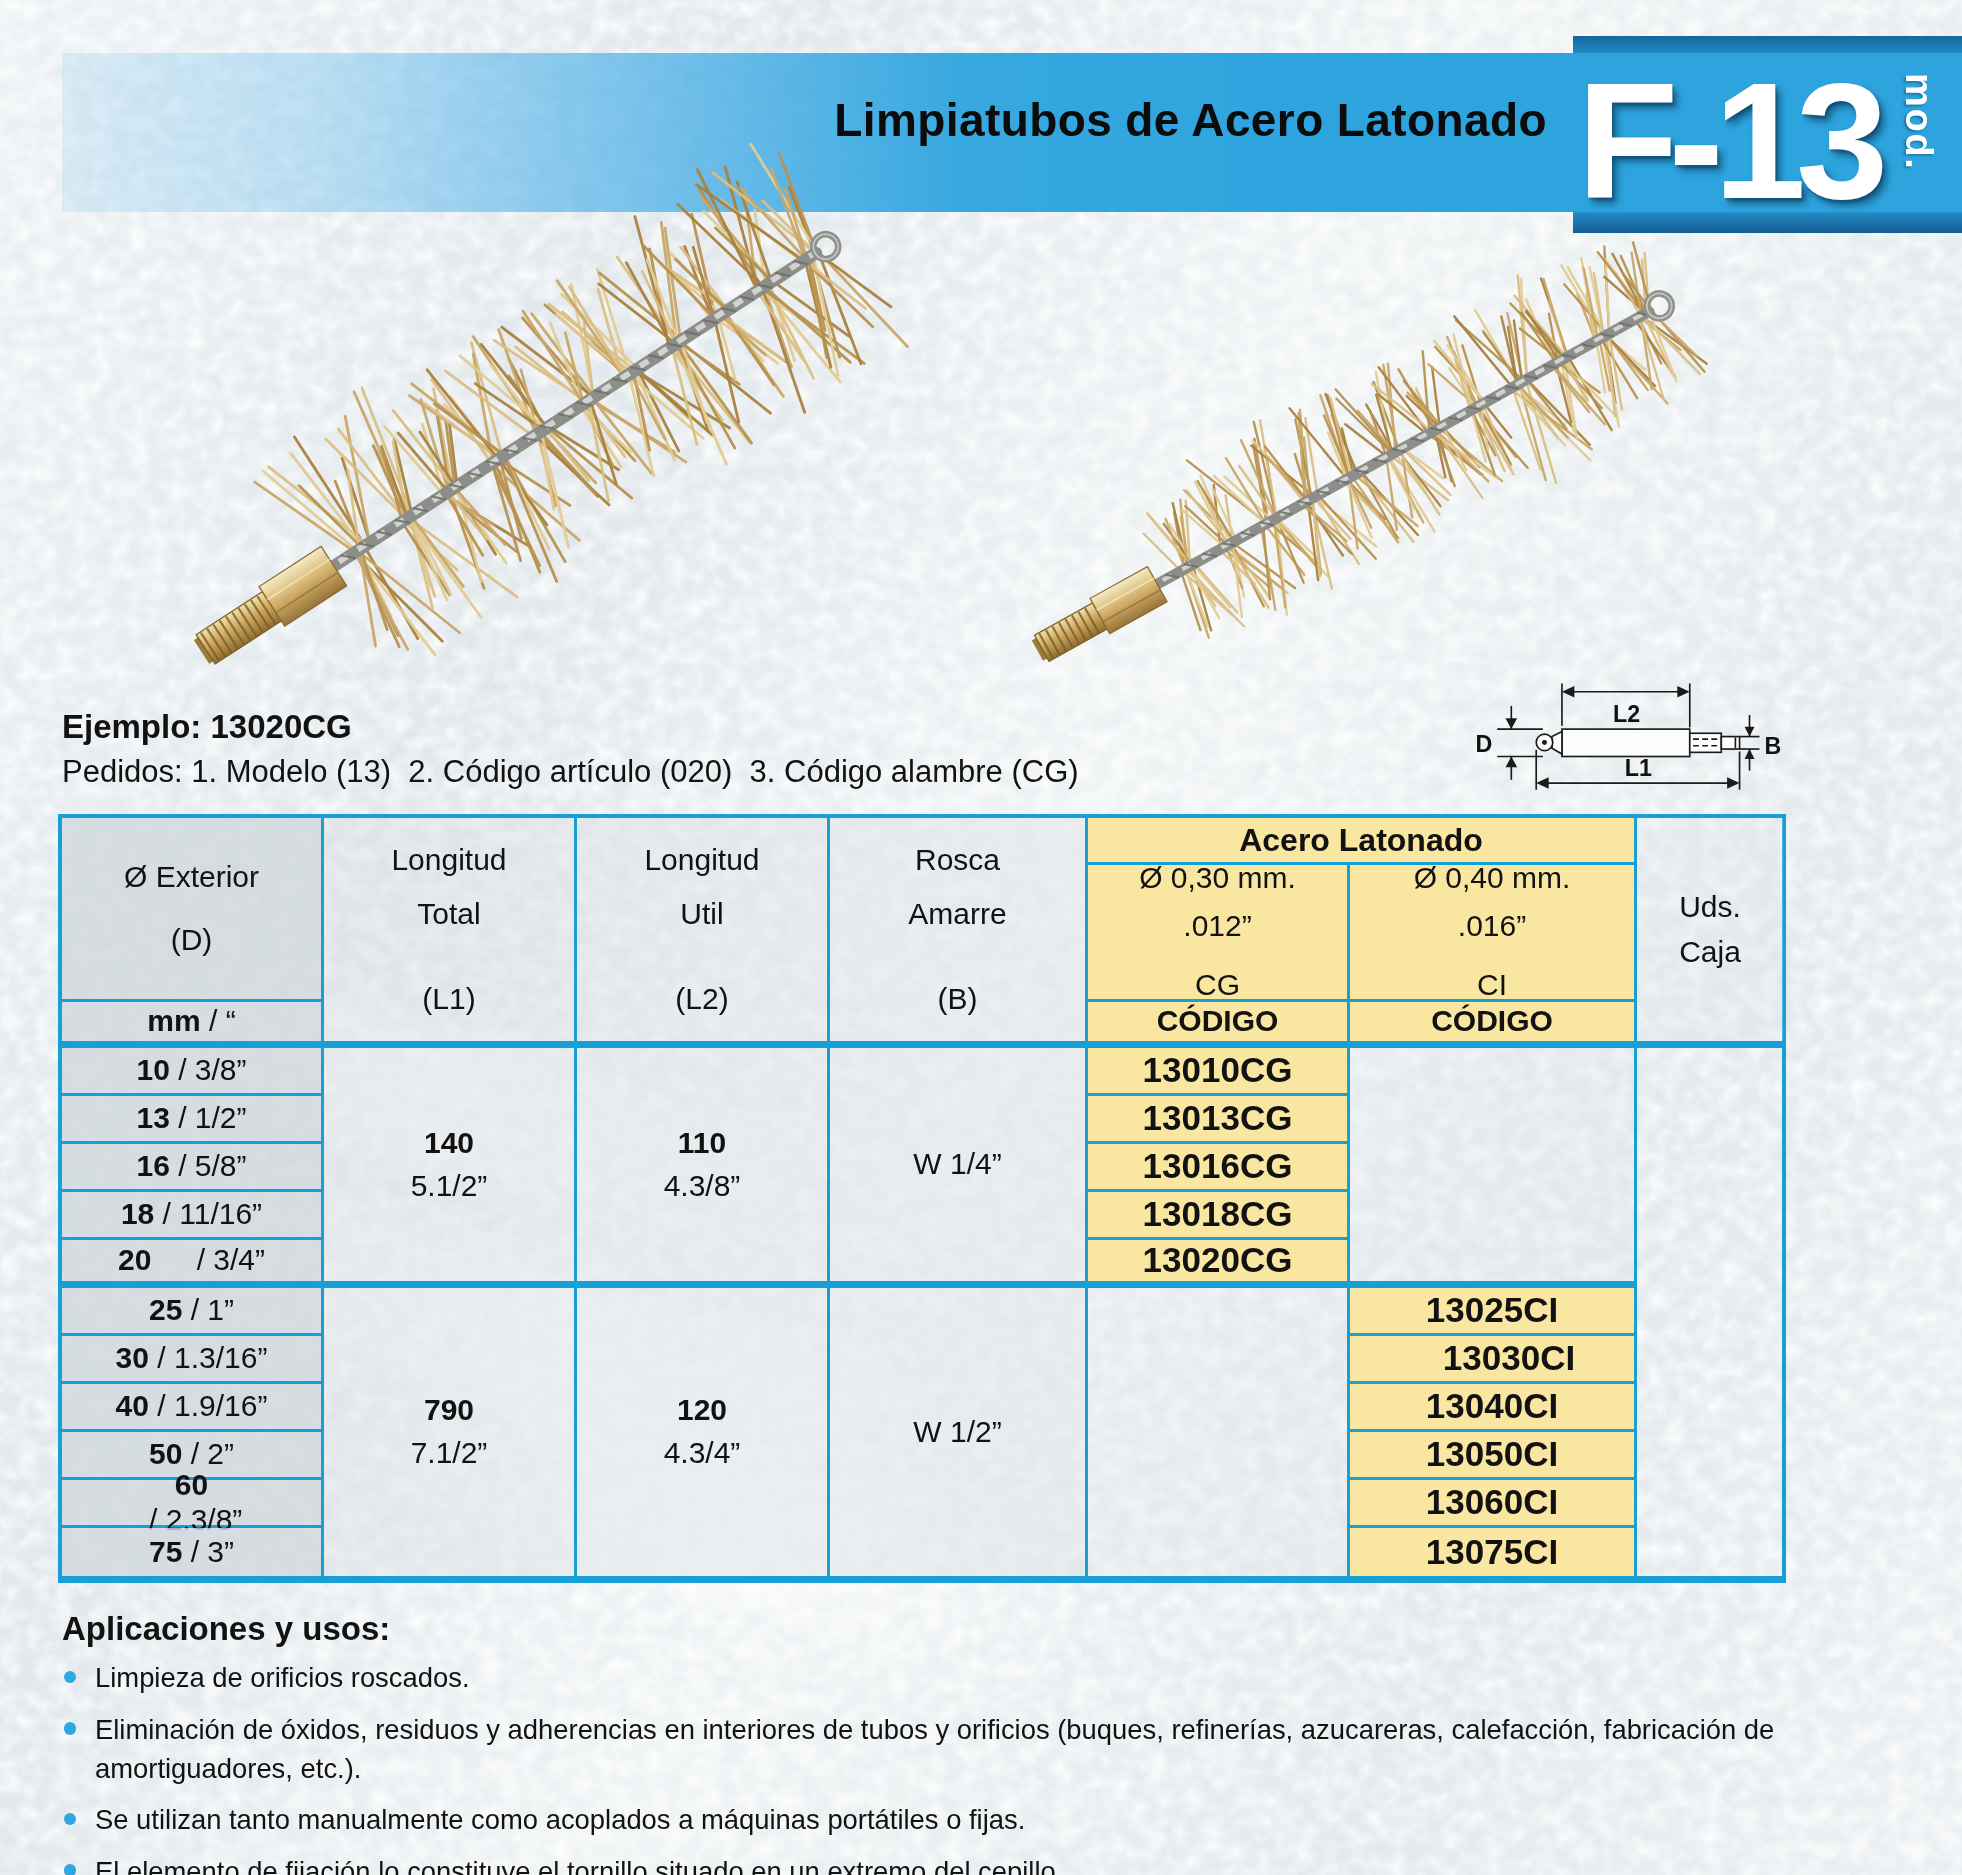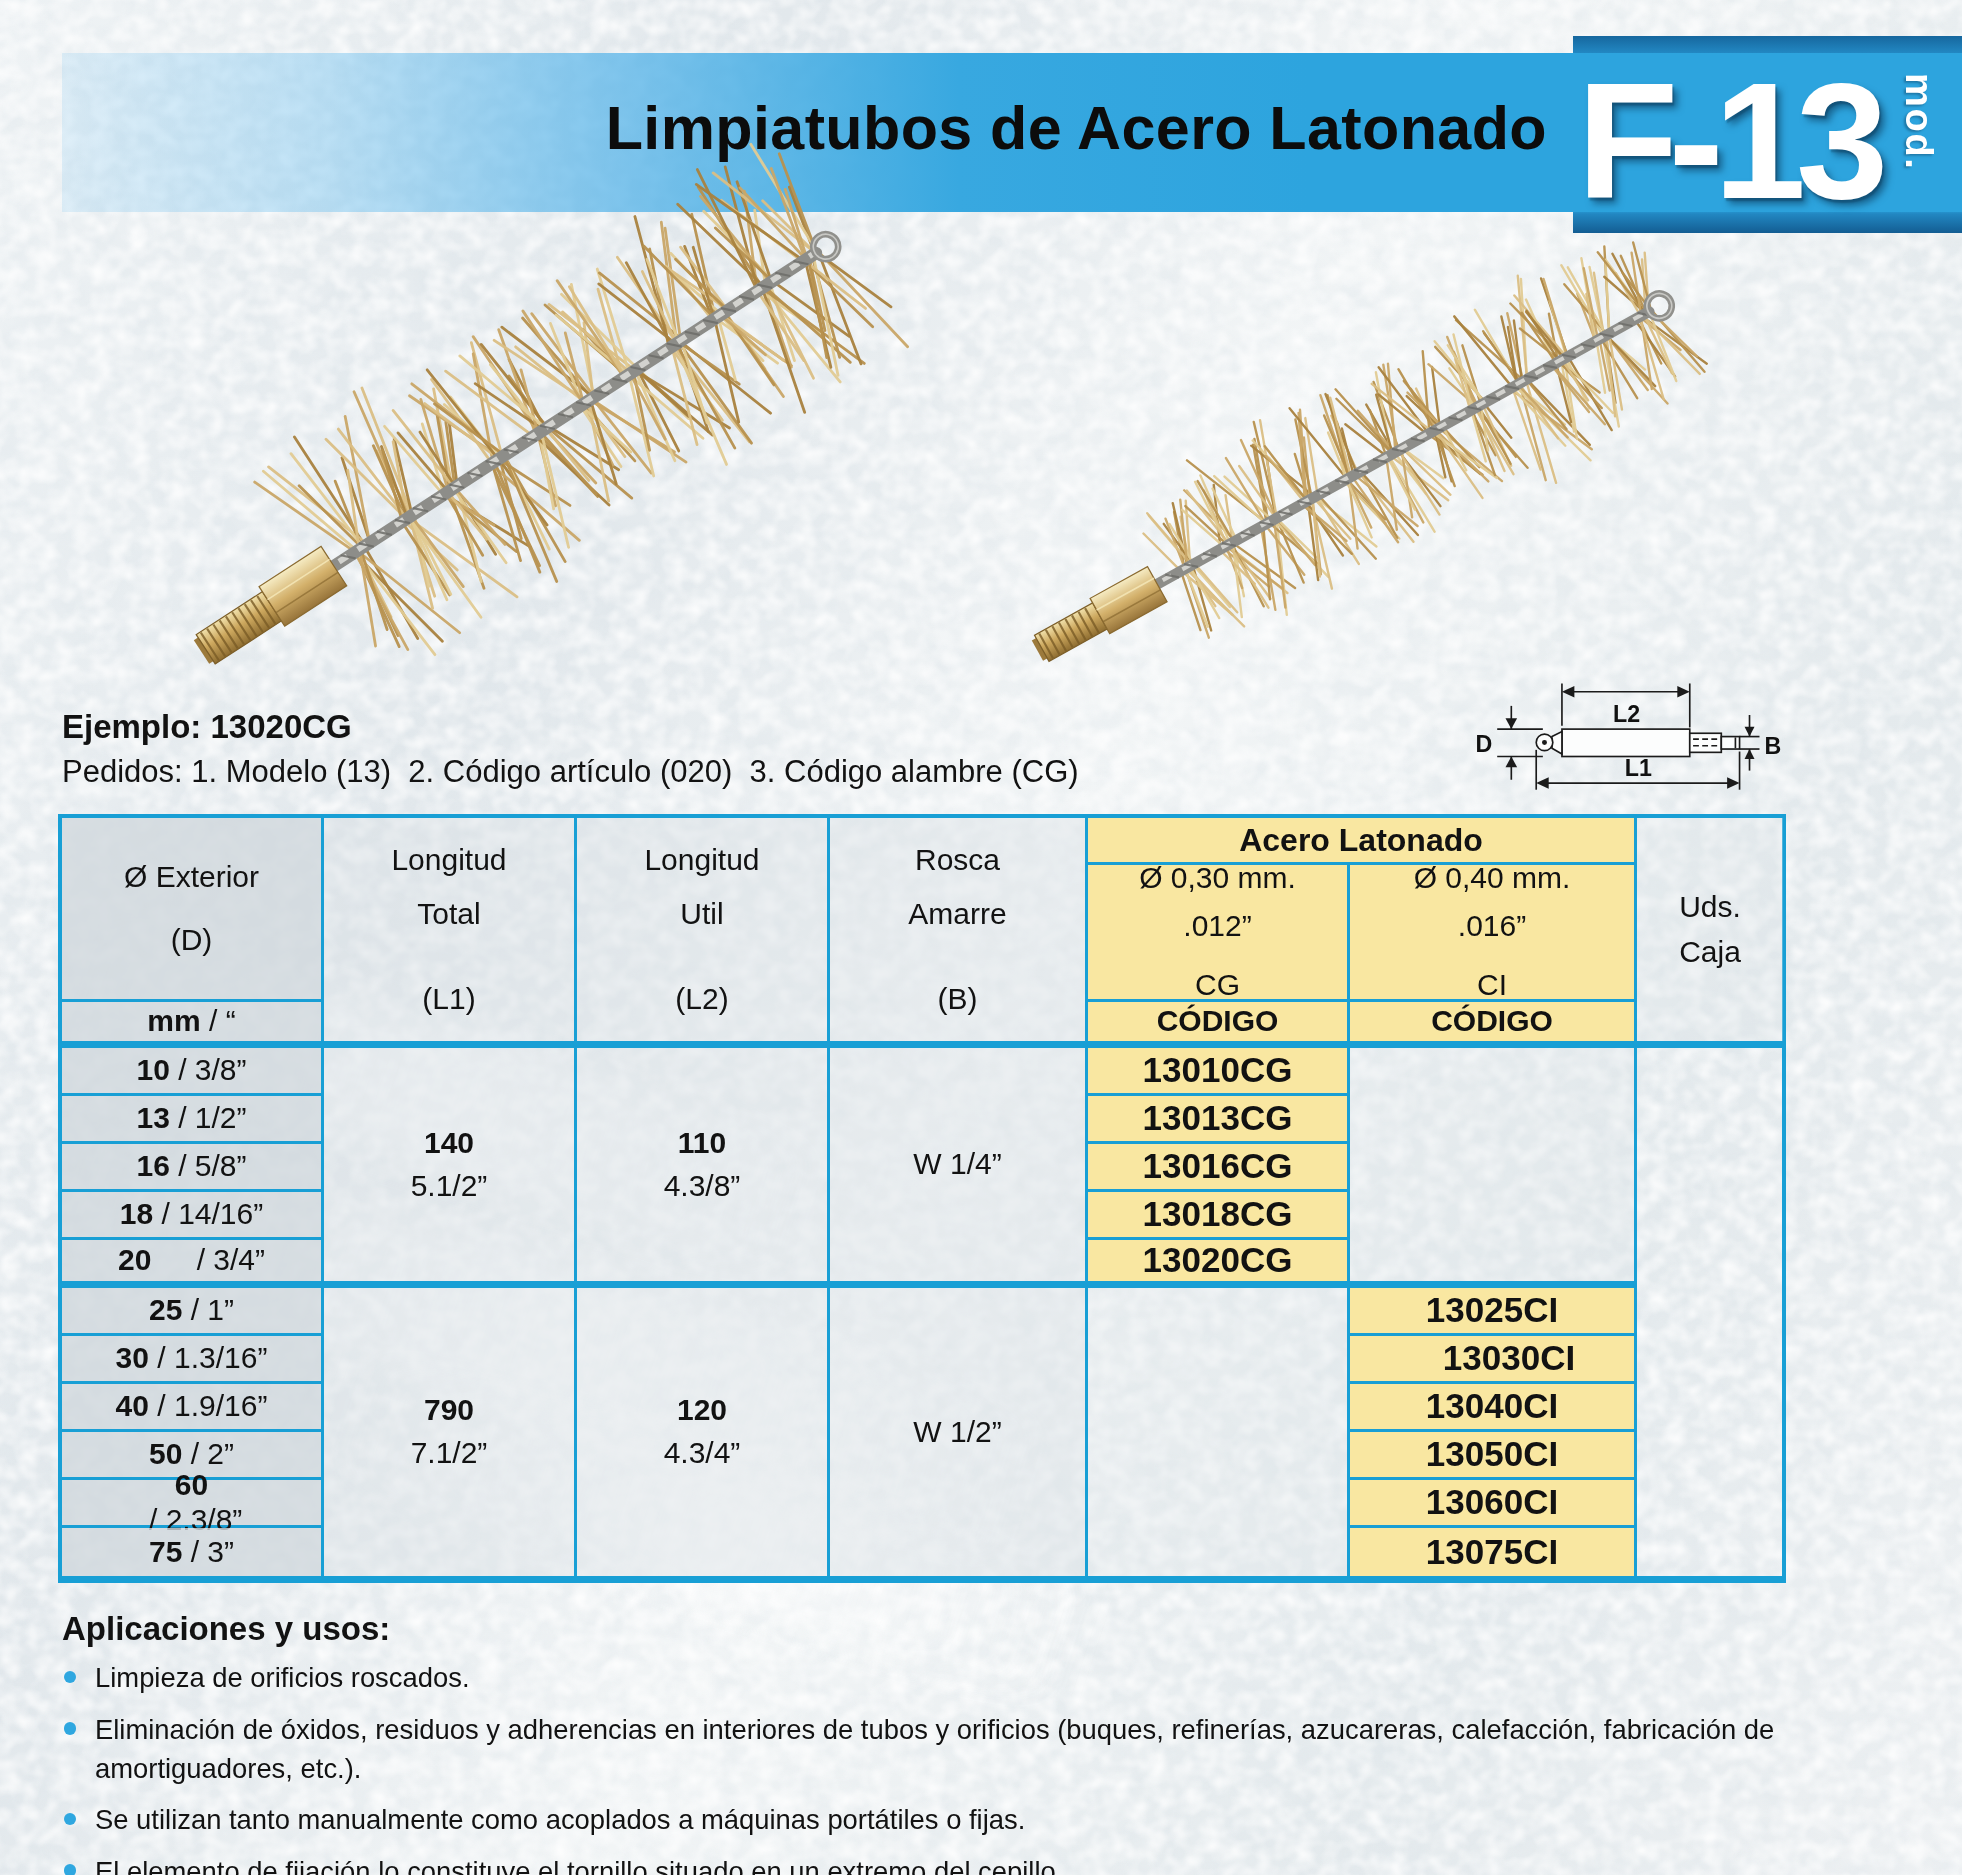--- a/index.html
+++ b/index.html
@@ -13,21 +13,21 @@
 
   
   .streak{position:absolute;transform:rotate(18deg);filter:blur(16.6px);opacity:.55;
     background:linear-gradient(90deg,rgba(255,255,255,0) 0%,rgba(255,255,255,.9) 50%,rgba(255,255,255,0) 100%);}
 
   
   .model-band{left:1573px;top:36px;width:390px;height:197px;
     background:linear-gradient(180deg,#16679e 0px,#2287c2 16.6px,#2ba4dd 21.6px,#2ba4dd 173px,#2287c2 178px,#135d92 197px);}
   .header-bar{left:62px;top:53px;right:0;height:159px;
     background:linear-gradient(90deg,rgba(155,208,240,.28) 0px,rgba(130,200,240,.5) 266px,rgba(92,182,233,.78) 565px,#38a8e0 897px,#2da4de 1246px,#2da4de 100%);}
-  .page-title{top:93px;right:415px;font-size:61px;font-weight:700;letter-spacing:0.4px;color:#0c0c0c;white-space:nowrap;}
+  .page-title{top:93px;right:415px;font-size:46px;font-weight:700;letter-spacing:0.4px;color:#0c0c0c;white-space:nowrap;}
   .model-code{left:1577px;top:58px;font-size:166px;line-height:1;font-weight:700;color:#fff;letter-spacing:-10px;
     text-shadow:5px 5.8px 7.5px rgba(8,48,78,.55),1.7px 2.5px 1.7px rgba(8,48,78,.35);}
   .model-suffix{left:1897px;top:73px;height:150px;writing-mode:vertical-rl;font-size:38px;font-weight:700;color:#fff;
     letter-spacing:1.7px;text-shadow:1.7px 1.7px 2.5px rgba(8,48,78,.4);}
 
   
   .example-title{left:62px;top:708px;font-size:33px;font-weight:700;}
   .example-pedidos{left:62px;top:754px;font-size:31px;white-space:pre;}
 
   
@@ -783,21 +783,21 @@
       <div class="cell hd yellow codigo bb-thick" style="grid-area: 3 / 6 / 4;">
         <div>CÓDIGO</div>
       </div>
       <div class="cell hd tint3 br-none bb-thick gap12" style="grid-area: 1 / 7 / 4;">
         <div>Uds.</div>
         <div>Caja</div>
       </div>
       <div class="cell bd tint1 row " style="grid-area: 4 / 1;"><b>10</b><span> / 3/8”</span></div>
       <div class="cell bd tint1 row " style="grid-area: 5 / 1;"><b>13</b><span> / 1/2”</span></div>
       <div class="cell bd tint1 row " style="grid-area: 6 / 1;"><b>16</b><span> / 5/8”</span></div>
-      <div class="cell bd tint1 row " style="grid-area: 7 / 1;"><b>18</b><span> / 14/16”</span></div>
+      <div class="cell bd tint1 row " style="grid-area: 7 / 1;"><b>18</b><span> / 11/16”</span></div>
       <div class="cell bd tint1 row bb-thick" style="grid-area: 8 / 1; gap: 37px;"><b>20</b><span> / 3/4”</span></div>
       <div class="cell bd tint2 gap10 bb-thick" style="grid-area: 4 / 2 / 9;">
         <div class="bold">140</div>
         <div>5.1/2”</div>
       </div>
       <div class="cell bd tint2 gap10 bb-thick" style="grid-area: 4 / 3 / 9;">
         <div class="bold">110</div>
         <div>4.3/8”</div>
       </div>
       <div class="cell bd tint2 bb-thick" style="grid-area: 4 / 4 / 9;">

